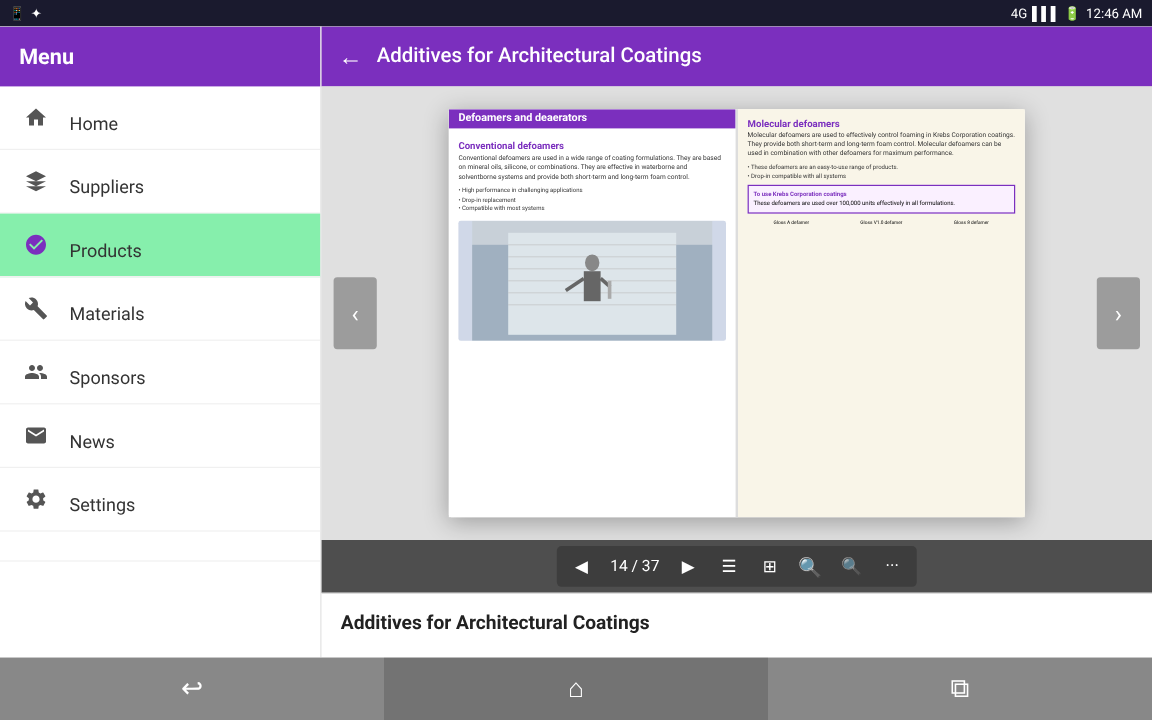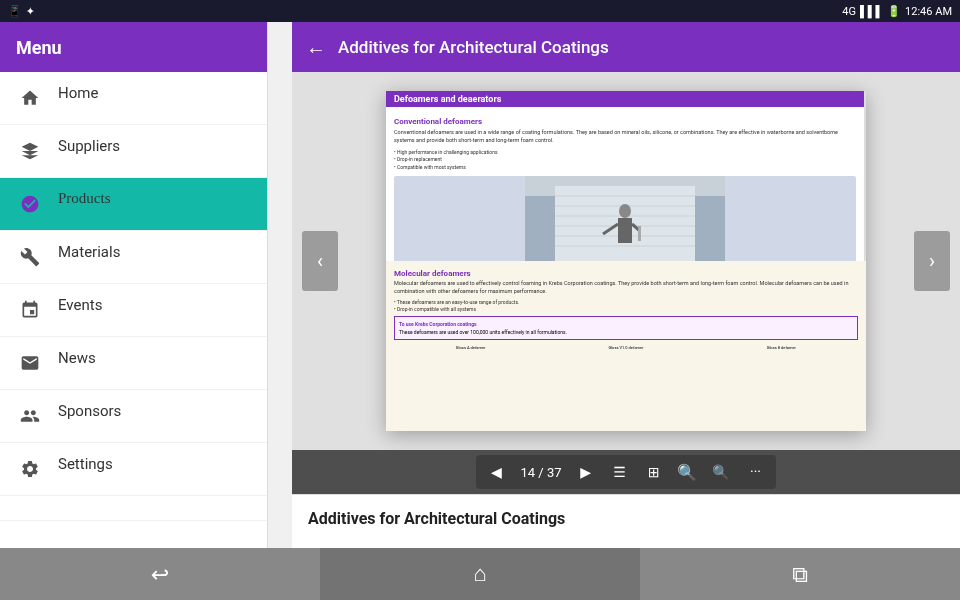--- a/index.html
+++ b/index.html
@@ -28,21 +28,20 @@
       display: flex;
       align-items: center;
       gap: 4px;
     }
 
     
     .main-layout {
       flex: 1;
       display: flex;
       overflow: hidden;
-      gap: 24px;
     }
 
     
     .sidebar {
       width: 268px;
       background: #fff;
       display: flex;
       flex-direction: column;
       overflow-y: auto;
       border-right: 1px solid #ddd;
@@ -52,30 +51,29 @@
       color: white;
       padding: 10px 16px;
       font-size: 18px;
       font-weight: bold;
       height: 50px;
       display: flex;
       align-items: center;
     }
     .sidebar-item {
       display: flex;
-      align-items: flex-start;
+      align-items: flex-end;
       padding: 12px 16px;
       cursor: pointer;
       border-bottom: 1px solid #f0f0f0;
       color: #333;
       font-size: 15px;
     }
     .sidebar-item.active {
-      background: #14b8a6;
-      font-family: Liberation Serif, serif;
+      background: #86efac;
     }
     .sidebar-icon {
       width: 28px;
       height: 28px;
       margin-right: 14px;
       display: flex;
       align-items: center;
       justify-content: center;
       color: #555;
       font-size: 16px;
@@ -122,21 +120,20 @@
     }
 
     .book-spread {
       width: 480px;
       height: 340px;
       position: relative;
       display: flex;
       background: white;
       box-shadow: 0 4px 20px rgba(0,0,0,0.3);
       border-radius: 2px;
-      flex-direction: column;
     }
 
     .book-page-left {
       flex: 1;
       background: white;
       overflow: hidden;
       position: relative;
       border-right: 2px solid #ddd;
     }
 
@@ -354,45 +351,37 @@
 
     <div class="sidebar-item">
       <div class="sidebar-icon">
         <svg width="20" height="20" viewBox="0 0 24 24" fill="#555">
             <path d="M22.7 19l-9.1-9.1c.9-2.3.4-5-1.5-6.9-2-2-5-2.4-7.4-1.3L9 6 6 9 1.6 4.7C.4 7.1.9 10.1 2.9 12.1c1.9 1.9 4.6 2.4 6.9 1.5l9.1 9.1c.4.4 1 .4 1.4 0l2.3-2.3c.5-.4.5-1.1.1-1.4z"></path>
           </svg>
       </div>
       <span>Materials</span>
     </div>
 
+
     <div class="sidebar-item">
       <div class="sidebar-icon">
         <svg width="20" height="20" viewBox="0 0 24 24" fill="#555">
-            <path d="M17 12h-5v5h5v-5zM16 1v2H8V1H6v2H5c-1.11 0-1.99.9-1.99 2L3 19c0 1.1.89 2 2 2h14c1.1 0 2-.9 2-2V5c0-1.1-.9-2-2-2h-1V1h-2zm3 18H5V8h14v11z"></path>
-          </svg>
-      </div>
-      <span>Events</span>
+            <path d="M16 11c1.66 0 2.99-1.34 2.99-3S17.66 5 16 5c-1.66 0-3 1.34-3 3s1.34 3 3 3zm-8 0c1.66 0 2.99-1.34 2.99-3S9.66 5 8 5C6.34 5 5 6.34 5 8s1.34 3 3 3zm0 2c-2.33 0-7 1.17-7 3.5V19h14v-2.5c0-2.33-4.67-3.5-7-3.5zm8 0c-.29 0-.62.02-.97.05 1.16.84 1.97 1.97 1.97 3.45V19h6v-2.5c0-2.33-4.67-3.5-7-3.5z"></path>
+          </svg>
+      </div>
+      <span>Sponsors</span>
     </div>
 
     <div class="sidebar-item">
       <div class="sidebar-icon">
         <svg width="20" height="20" viewBox="0 0 24 24" fill="#555">
             <path d="M20 4H4c-1.1 0-2 .9-2 2v12c0 1.1.9 2 2 2h16c1.1 0 2-.9 2-2V6c0-1.1-.9-2-2-2zm0 4l-8 5-8-5V6l8 5 8-5v2z"></path>
           </svg>
       </div>
       <span>News</span>
-    </div>
-
-    <div class="sidebar-item">
-      <div class="sidebar-icon">
-        <svg width="20" height="20" viewBox="0 0 24 24" fill="#555">
-            <path d="M16 11c1.66 0 2.99-1.34 2.99-3S17.66 5 16 5c-1.66 0-3 1.34-3 3s1.34 3 3 3zm-8 0c1.66 0 2.99-1.34 2.99-3S9.66 5 8 5C6.34 5 5 6.34 5 8s1.34 3 3 3zm0 2c-2.33 0-7 1.17-7 3.5V19h14v-2.5c0-2.33-4.67-3.5-7-3.5zm8 0c-.29 0-.62.02-.97.05 1.16.84 1.97 1.97 1.97 3.45V19h6v-2.5c0-2.33-4.67-3.5-7-3.5z"></path>
-          </svg>
-      </div>
-      <span>Sponsors</span>
     </div>
 
     <div class="sidebar-item">
       <div class="sidebar-icon">
         <svg width="20" height="20" viewBox="0 0 24 24" fill="#555">
             <path d="M19.14,12.94c0.04-0.3,0.06-0.61,0.06-0.94c0-0.32-0.02-0.64-0.07-0.94l2.03-1.58c0.18-0.14,0.23-0.41,0.12-0.61 l-1.92-3.32c-0.12-0.22-0.37-0.29-0.59-0.22l-2.39,0.96c-0.5-0.38-1.03-0.7-1.62-0.94L14.4,2.81c-0.04-0.24-0.24-0.41-0.48-0.41 h-3.84c-0.24,0-0.43,0.17-0.47,0.41L9.25,5.35C8.66,5.59,8.12,5.92,7.63,6.29L5.24,5.33c-0.22-0.08-0.47,0-0.59,0.22L2.74,8.87 C2.62,9.08,2.66,9.34,2.86,9.48l2.03,1.58C4.84,11.36,4.8,11.69,4.8,12s0.02,0.64,0.07,0.94l-2.03,1.58 c-0.18,0.14-0.23,0.41-0.12,0.61l1.92,3.32c0.12,0.22,0.37,0.29,0.59,0.22l2.39-0.96c0.5,0.38,1.03,0.7,1.62,0.94l0.36,2.54 c0.05,0.24,0.24,0.41,0.48,0.41h3.84c0.24,0,0.44-0.17,0.47-0.41l0.36-2.54c0.59-0.24,1.13-0.56,1.62-0.94l2.39,0.96 c0.22,0.08,0.47,0,0.59-0.22l1.92-3.32c0.12-0.22,0.07-0.47-0.12-0.61L19.14,12.94z M12,15.6c-1.98,0-3.6-1.62-3.6-3.6 s1.62-3.6,3.6-3.6s3.6,1.62,3.6,3.6S13.98,15.6,12,15.6z"></path>
           </svg>
       </div>
       <span>Settings</span>
     </div>

